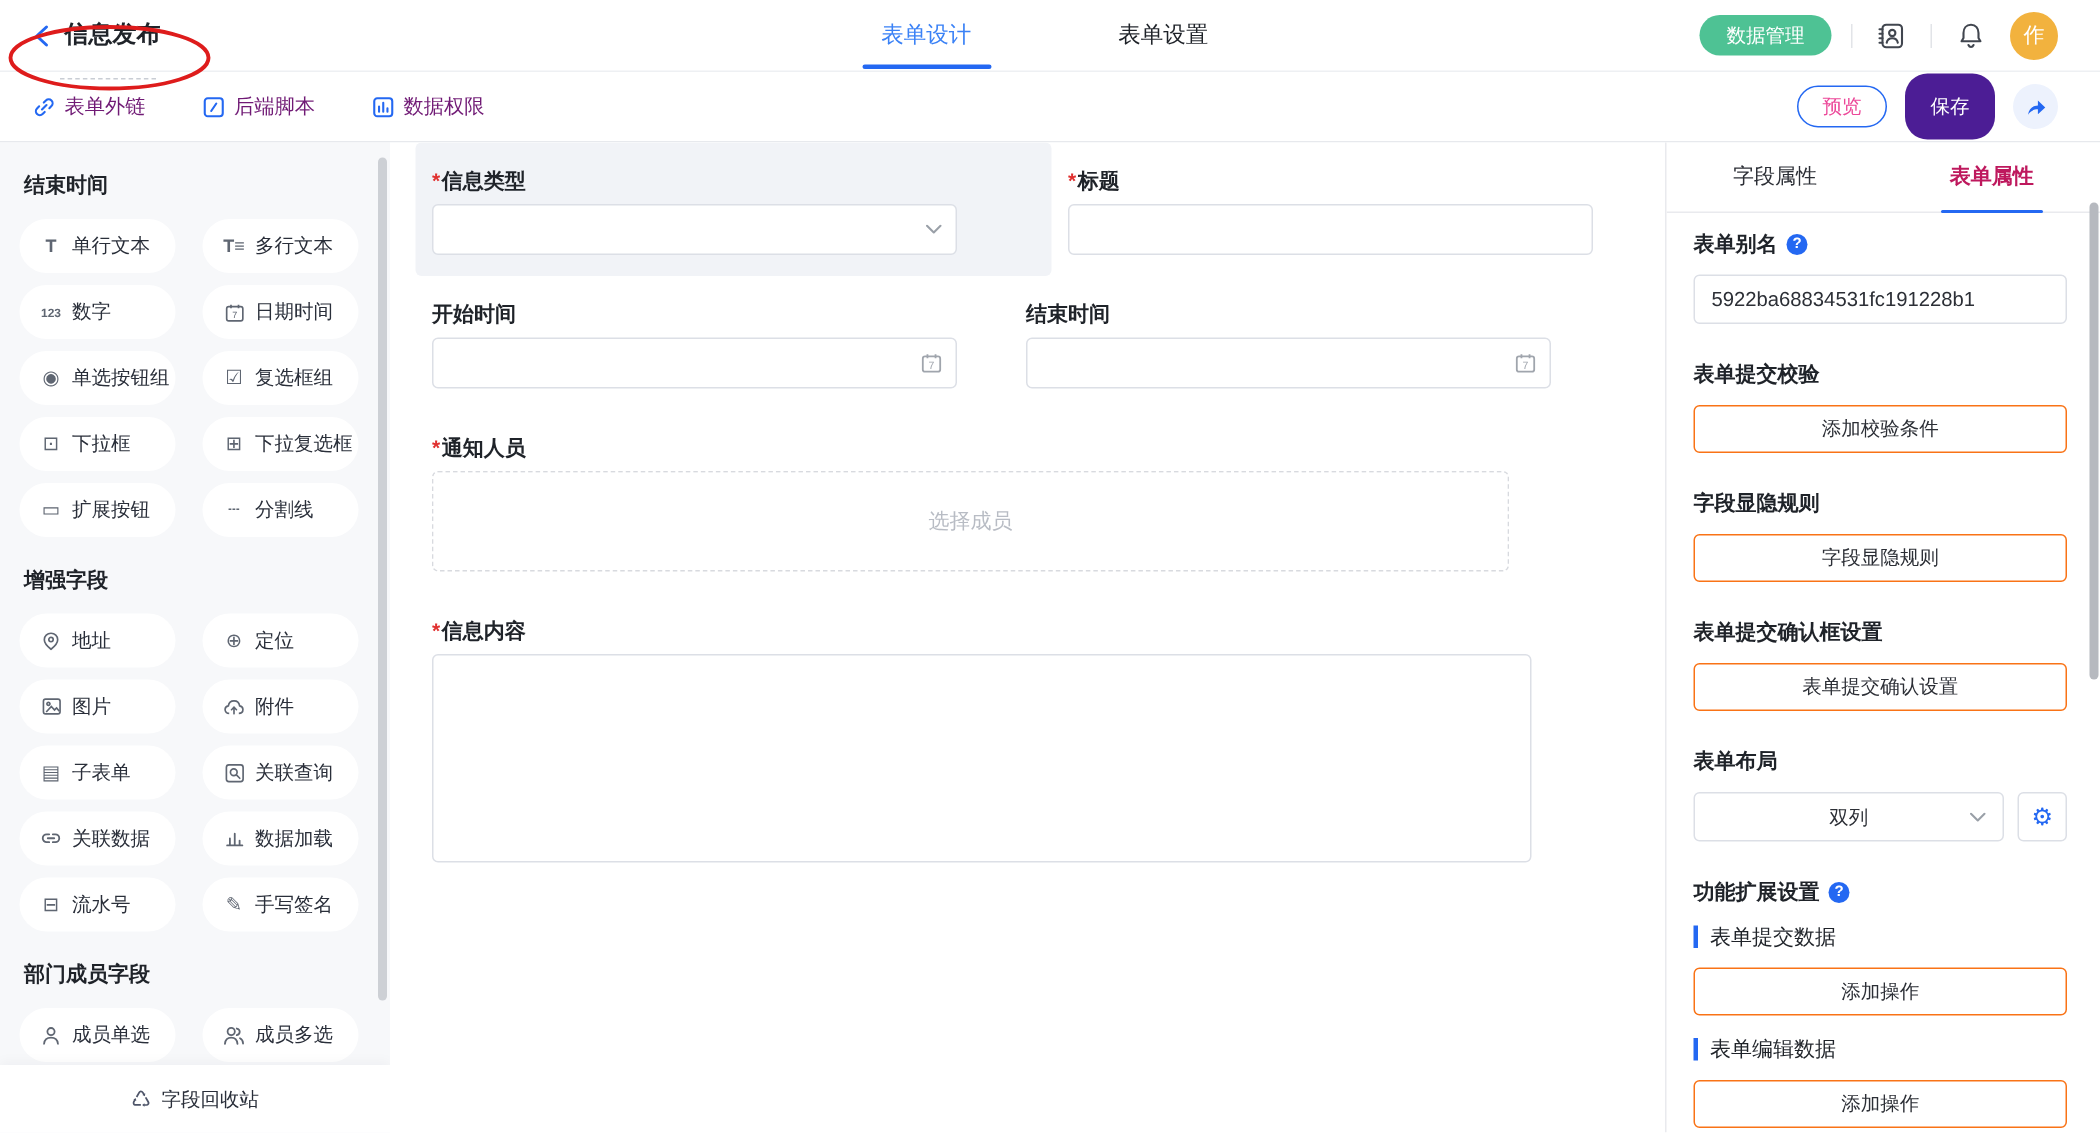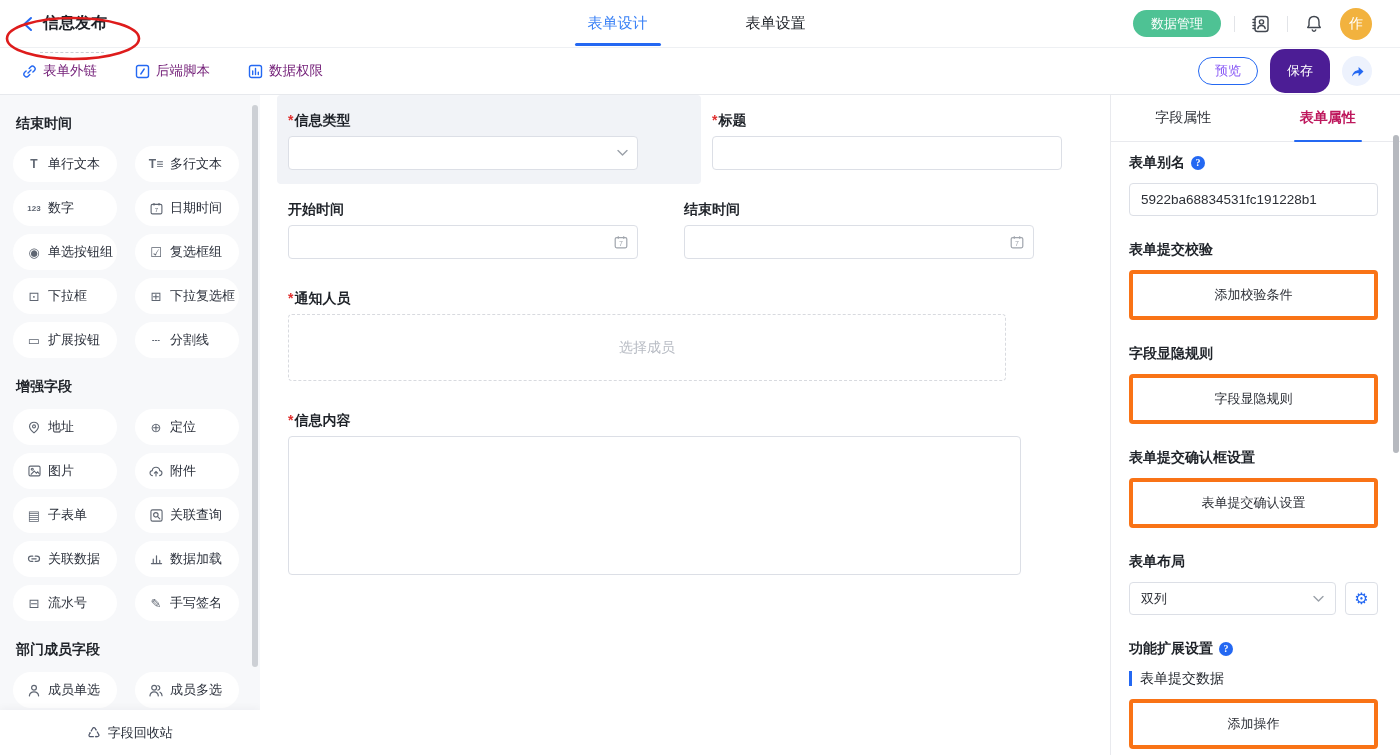--- a/index.html
+++ b/index.html
@@ -22,21 +22,21 @@
   .pill-green { background:#4ec294; color:#fff; font-size:13px; height:27px; padding:0 18px; border-radius:14px; border:none; display:flex; align-items:center; cursor:pointer; }
   .v-divider { width:1px; height:16px; background:#e2e4e8; }
   .icon-btn { display:flex; align-items:center; justify-content:center; width:26px; height:26px; cursor:pointer; }
   .avatar { width:32px; height:32px; border-radius:50%; background:#f2b23e; color:#fff; font-size:14px; display:flex; align-items:center; justify-content:center; cursor:pointer; }
 
   
   .toolbar { height:47px; background:#fff; border-bottom:1px solid #e7e9ed; display:flex; align-items:center; flex:none; }
   .toolbar-links { display:flex; align-items:center; gap:38px; padding-left:22px; flex:1; }
   .tool-link { display:flex; align-items:center; gap:6px; color:#701a75; font-size:13.5px; cursor:pointer; }
   .toolbar-right { display:flex; align-items:center; gap:12px; padding-right:28px; }
-  .btn-preview { height:28px; padding:0 16px; border-radius:15px; border:1px solid #2468f2; background:#fff; color:#8b5cf6; font-size:13px; cursor:pointer; }
+  .btn-preview { height:28px; padding:0 16px; border-radius:15px; border:1px solid #2468f2; background:#fff; color:#ec4899; font-size:13px; cursor:pointer; }
   .btn-save { height:44px; padding:0 17px; border-radius:15px; border:none; background:#4c1d95; color:#fff; font-size:13px; cursor:pointer; }
   .btn-share { width:30px; height:30px; border-radius:50%; background:#edf2fd; border:none; display:flex; align-items:center; justify-content:center; cursor:pointer; }
 
   
   .body { flex:1; display:flex; min-height:0; }
 
   
   .sidebar { position:relative; width:260px; background:#f7f8fa; flex:none; overflow:hidden; }
   .side-scroll { height:100%; overflow:hidden; padding-bottom:50px; }
   .section-title { font-size:14px; font-weight:700; color:#1f2329; margin:20px 0 13px 16px; }
@@ -71,27 +71,27 @@
   .user-tag { display:inline-flex; align-items:center; gap:6px; height:25px; background:#f7eefb; border-radius:3px; padding:0 9px 0 3px; font-size:13px; color:#2a2f3a; }
   .tag-avatar { width:19px; height:19px; border-radius:50%; background:#4ec36b; color:#fff; font-size:10px; display:flex; align-items:center; justify-content:center; }
 
   
   .panel { position:relative; width:290px; flex:none; background:#fff; border-left:1px solid #e9eaee; overflow:hidden; }
   .panel-tabs { height:47px; border-bottom:1px solid #e9eaee; display:flex; }
   .panel-tab { position:relative; flex:1; display:flex; align-items:center; justify-content:center; font-size:14px; color:#2c2f36; cursor:pointer; }
   .panel-tab.active { color:#be185d; font-weight:600; }
   .panel-tab.active .p-underline { position:absolute; left:50%; transform:translateX(-50%); bottom:-1px; width:68px; height:2.5px; background:#2468f2; border-radius:2px; }
   .panel-body { padding:13px 22px 0 18px; }
-  .p-heading { font-size:14px; font-weight:600; color:#1f2329; display:flex; align-items:center; gap:6px; line-height:15px;font-family:Liberation Serif, serif; }
+  .p-heading { font-size:14px; font-weight:600; color:#1f2329; display:flex; align-items:center; gap:6px; line-height:15px; }
   .help-dot { width:14px; height:14px; border-radius:50%; background:#2468f2; color:#fff; font-size:10px; font-weight:700; display:flex; align-items:center; justify-content:center; cursor:pointer; }
   .p-input { width:100%; height:33px; border:1px solid #dcdfe6; border-radius:4px; font-size:13.5px; padding:0 11px; color:#2c2f36; outline:none; margin-top:13px; }
-  .p-btn { width:100%; height:50px; background:#fff; border:4px solid #f97316; border-radius:4px; font-size:13px; color:#2c2f36; cursor:pointer; margin-top:13px;font-family:Liberation Serif, serif; }
+  .p-btn { width:100%; height:32px; background:#fff; border:1px solid #f97316; border-radius:4px; font-size:13px; color:#2c2f36; cursor:pointer; margin-top:13px;font-family:Liberation Serif, serif; }
   .p-gap { margin-top:26px; }
   .layout-row { display:flex; gap:9px; margin-top:13px; }
-  .p-select { position:relative; flex:1; height:33px; border:1px solid #dcdfe6; border-radius:4px; display:flex; align-items:center; padding:0 11px; font-size:13px; color:#2c2f36; cursor:pointer; }
+  .p-select { position:relative; flex:1; height:33px; border:1px solid #dcdfe6; border-radius:4px; display:flex; align-items:center; padding:0 11px; font-size:13px; color:#2c2f36; cursor:pointer;justify-content:center; }
   .p-select .suffix-icon { right:11px; }
   .gear-btn { width:33px; height:33px; border:1px solid #dcdfe6; border-radius:4px; background:#fff; display:flex; align-items:center; justify-content:center; cursor:pointer; color:#2468f2; font-size:16px; }
   .sub-heading { display:flex; align-items:center; font-size:14px; font-weight:400; color:#1f2329; border-left:3px solid #2468f2; padding-left:8px; line-height:15px; margin-top:15px; }
   .panel-scrollbar { position:absolute; right:1px; top:40px; width:6px; height:318px; border-radius:3px; background:#b6b9bf; cursor:pointer; }
 
   svg { display:block; }
 </style>
 </head>
 <body>
 

